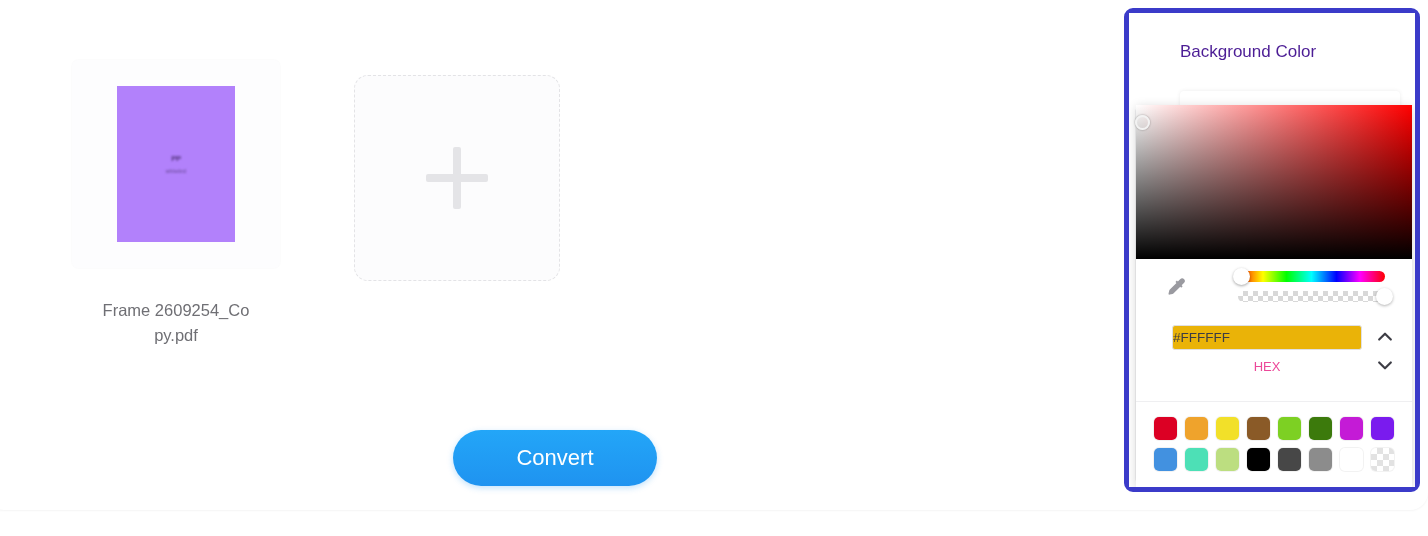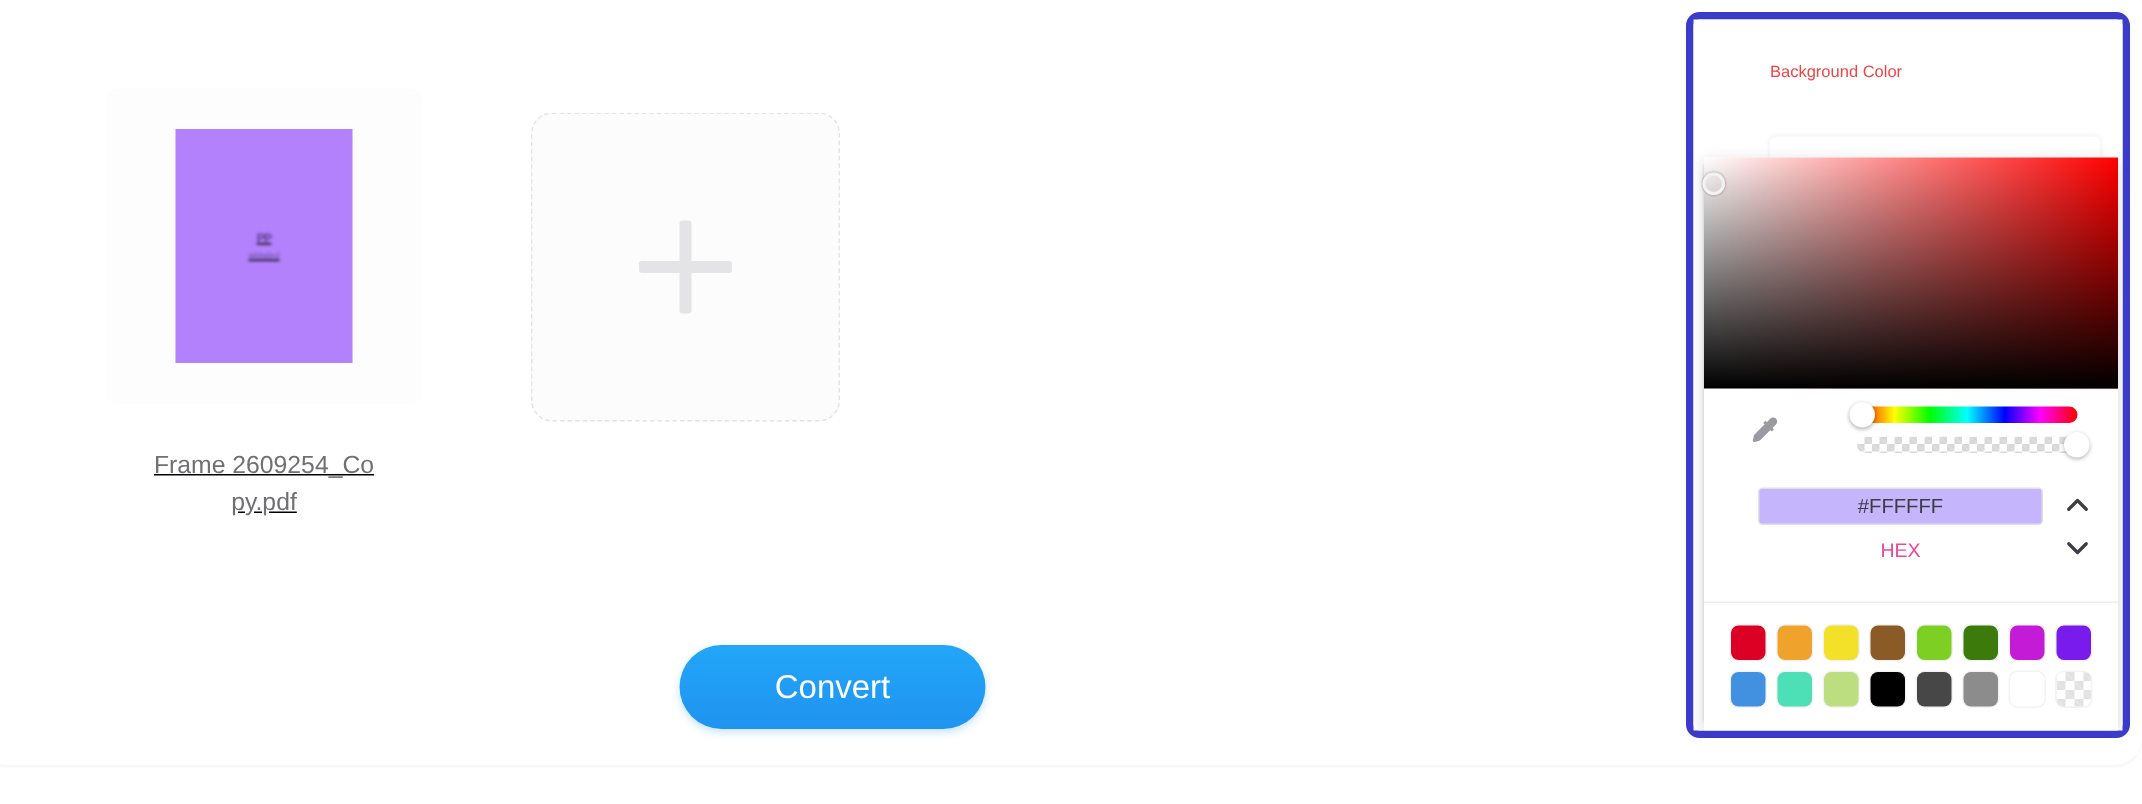--- a/index.html
+++ b/index.html
@@ -35,21 +35,20 @@
   .file-strip {
     position: absolute;
     left: 0;
     top: 60px;
     width: 1110px;
     height: 300px;
     display: flex;
     align-items: flex-start;
     padding-left: 72px;
     gap: 74px;
-    text-decoration: underline;
   }
 
   .file-item {
     width: 208px;
     display: flex;
     flex-direction: column;
     align-items: center;
   }
 
   .thumb-card {
@@ -170,22 +169,22 @@
     width: 100%;
     height: 100%;
     background: #ffffff;
     overflow: hidden;
   }
 
   .panel-title {
     position: absolute;
     left: 51px;
     top: 29px;
-    font-size: 11px;
-    color: #ef4444;
+    font-size: 17px;
+    color: #4c1d95;
   }
 
   .panel-select {
     position: absolute;
     left: 51px;
     top: 78px;
     width: 220px;
     height: 36px;
     background: #ffffff;
     border-radius: 4px;
@@ -307,22 +306,21 @@
   }
 
   .hex-input {
     position: absolute;
     left: 36px;
     top: 8px;
     width: 190px;
     height: 25px;
     border: 1px solid #e0e0e3;
     border-radius: 3px;
-    background: #c4b5fd;
-    text-align: center;
+    background: #eab308;
     font-size: 13.5px;
     color: #3c3c44;
     font-family: "Liberation Sans", sans-serif;
     outline: none;
   }
 
   .hex-label {
     position: absolute;
     left: 36px;
     top: 42px;

